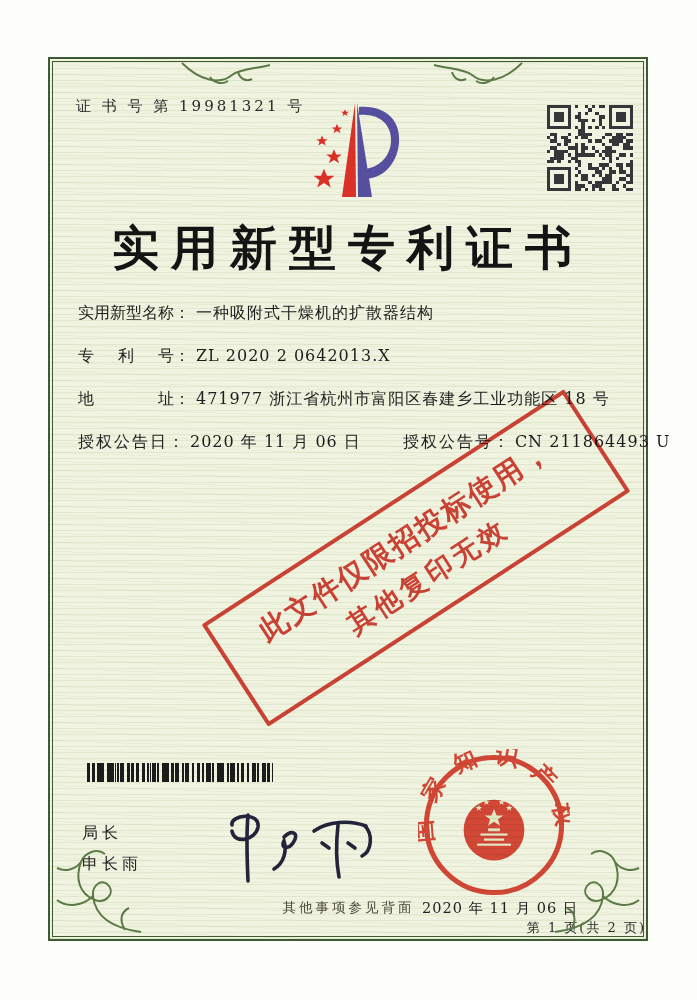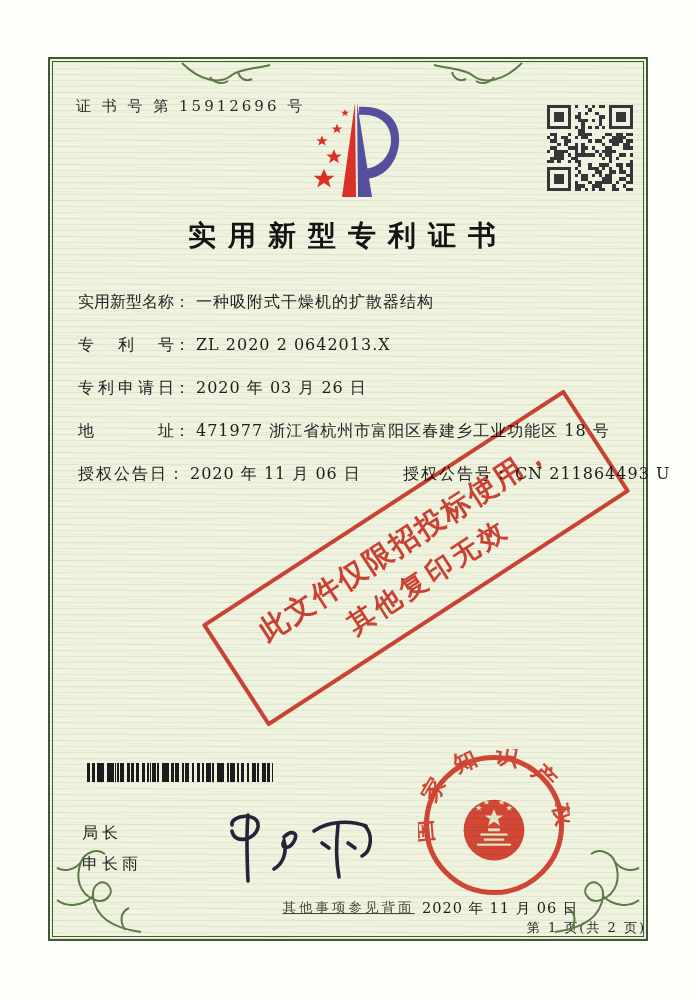--- a/index.html
+++ b/index.html
@@ -26,24 +26,24 @@
   }
   .cert-no {
     position:absolute; left:26px; top:38px;
     font-size:15px; letter-spacing:3px; color:#2a2a2a;
   }
   .logo { position:absolute; left:248px; top:40px; width:104px; height:104px; }
   .qr { position:absolute; left:497px; top:46px; width:86px; height:86px; }
   .qr svg { width:100%; height:100%; fill:#35353a; background:#f0f3df; }
   .title {
     position:absolute; left:0; top:158px; width:100%;
-    text-align:center; font-size:28px; font-weight:bold;
+    text-align:center; font-size:47px; font-weight:bold;
     letter-spacing:12px; color:#141414;
   }
-  .fields { position:absolute; left:28px; top:233px; width:548px; font-size:16px; }
+  .fields { position:absolute; left:28px; top:244px; width:548px; font-size:16px; }
   .frow { height:43px; white-space:nowrap; }
   .flabel {
     display:inline-block; width:6em; text-align:justify; text-align-last:justify;
     vertical-align:top; color:#222;
   }
   .fcolon { display:inline-block; margin-right:6px; }
   .fvalue { letter-spacing:1px; color:#1d1d1d; }
   .grant-row { height:43px; white-space:nowrap; }
   .grant-right { margin-left:42px; }
   .grant-lab { letter-spacing:2px; }
@@ -71,21 +71,21 @@
   .seal-date {
     position:absolute; left:372px; top:840px; width:170px;
     font-size:14.5px; letter-spacing:1px; color:#1e1e1e; white-space:nowrap;
   }
   .page-info {
     position:absolute; left:0; top:860px; width:100%;
     text-align:right; font-size:13px; letter-spacing:2px; color:#2a2a2a;
   }
   .back-note {
     position:absolute; left:0; top:899px; width:100%;
-    text-align:center; font-size:13.5px; letter-spacing:3px; color:#4a463c;text-decoration:underline;
+    text-align:center; font-size:13.5px; letter-spacing:3px; color:#4a463c;
   }
   .stamp {
     position:absolute; left:150px; top:438px; width:432px; height:122px;
     border:4px solid #d53227; border-radius:2px;
     transform:rotate(-33deg);
     display:flex; flex-direction:column; justify-content:center; align-items:center;
     color:#d53227; mix-blend-mode:multiply; opacity:.9;
     background:rgba(255,255,255,0);
   }
   .stamp-l1 { font-size:29px; font-weight:bold; letter-spacing:2px; }
@@ -95,21 +95,21 @@
   .orn-br { right:3px; bottom:3px; width:92px; height:92px; }
   .orn-bl { left:3px; bottom:3px; width:92px; height:92px; transform:scaleX(-1); }
   .orn-t1 { left:130px; top:2px; width:92px; height:28px; }
   .orn-t2 { left:382px; top:2px; width:92px; height:28px; }
 </style>
 </head>
 <body>
 
 <div class="frame">
 
-  <div class="cert-no">证 书 号 第 15912696 号</div>
+  <div class="cert-no">证 书 号 第 19981321 号</div>
 
   <div class="logo">
     <svg viewBox="0 0 104 104">
 
       <polygon points="57,4 44,98 58,98" fill="#d93028"></polygon>
 
       <polygon points="59,4 60,98 74,98" fill="#564f9e"></polygon>
 
       <path d="M61,8 C88,6 103,22 101,44 C99,66 84,80 66,80 L64,70 C80,70 92,58 93,43 C94,26 82,14 61,16 Z" fill="#564f9e"></path>
 
@@ -342,23 +342,20 @@
   <div class="title">实用新型专利证书</div>
 
   <div class="fields">
     <div class="frow">
       <span class="flabel">实用新型名称</span><span class="fcolon">：</span><span class="fvalue">一种吸附式干燥机的扩散器结构</span>
     </div>
     <div class="frow">
       <span class="flabel">专利号</span><span class="fcolon">：</span><span class="fvalue">ZL 2020 2 0642013.X</span>
     </div>
     <div class="frow">
-      <span class="flabel">专利申请日</span><span class="fcolon">：</span><span class="fvalue">2020 年 03 月 26 日</span>
-    </div>
-    <div class="frow">
       <span class="flabel">地址</span><span class="fcolon">：</span><span class="fvalue">471977 浙江省杭州市富阳区春建乡工业功能区 18 号</span>
     </div>
     <div class="grant-row">
       <span class="grant-lab">授权公告日</span><span class="fcolon">：</span><span class="fvalue">2020 年 11 月 06 日</span><span class="grant-right grant-lab">授权公告号</span><span class="fcolon">：</span><span class="fvalue">CN 211864493 U</span>
     </div>
   </div>
 
   <div class="paras">
   </div>
 

